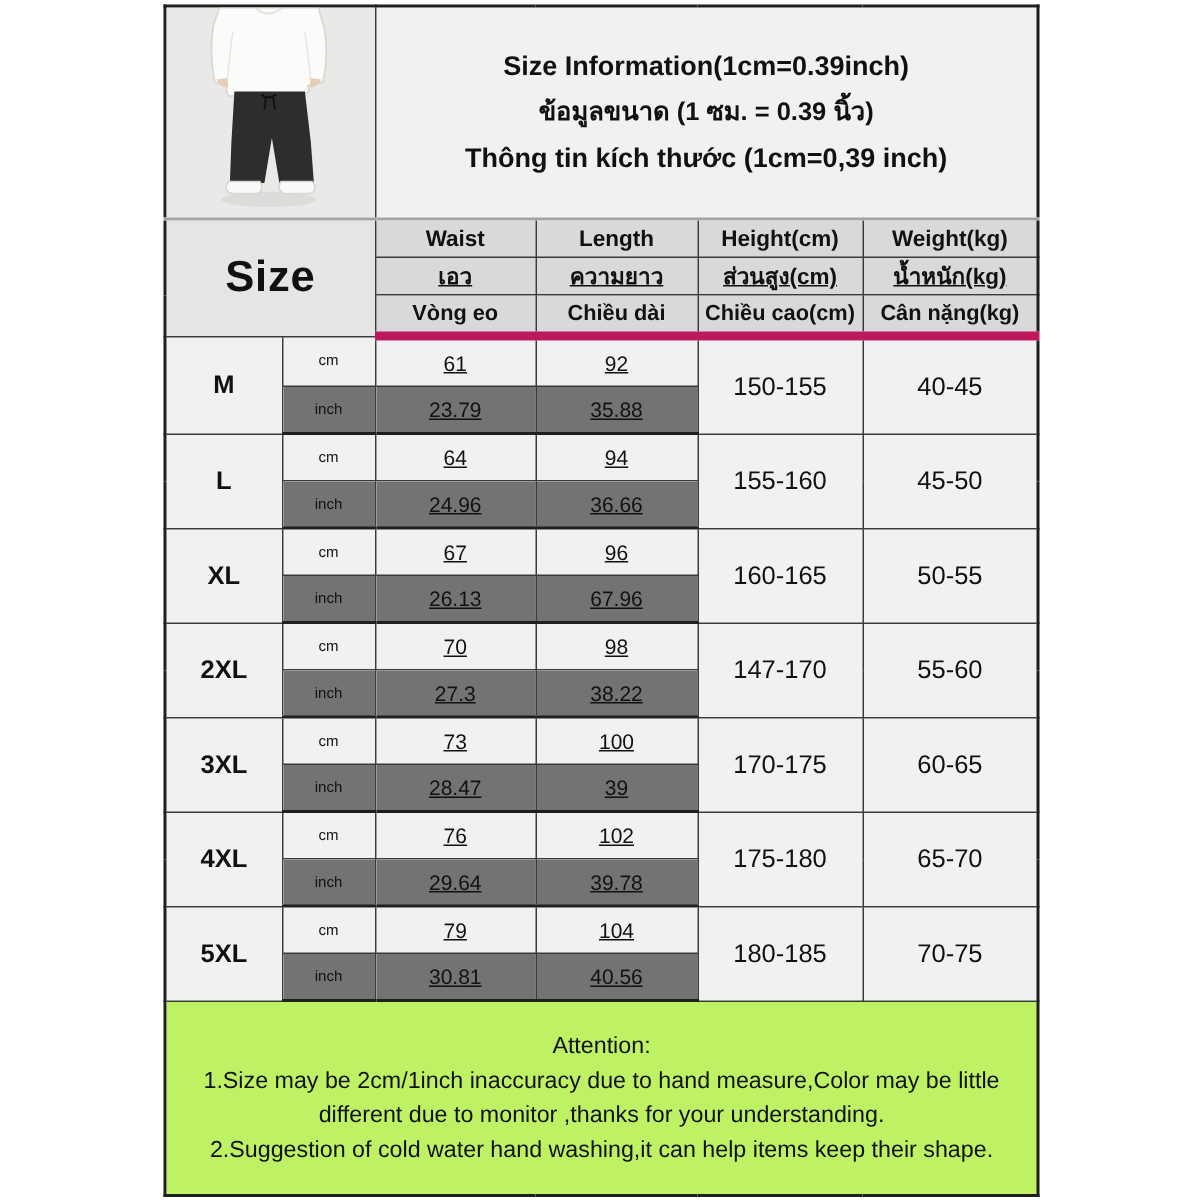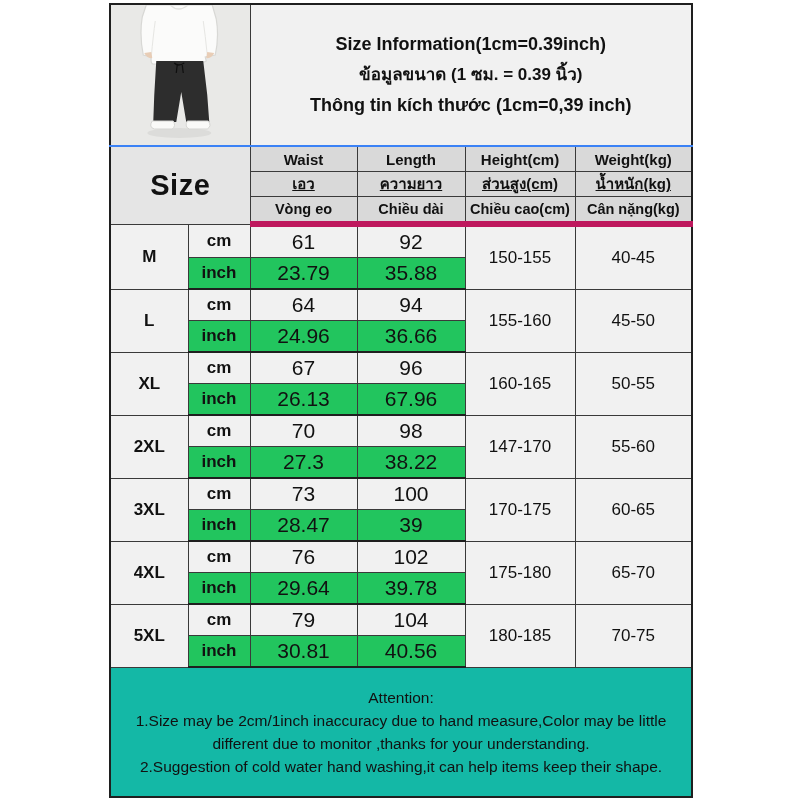--- a/index.html
+++ b/index.html
@@ -27,21 +27,21 @@
     overflow:hidden;
   }
   col.c-size{width:78px;}
   col.c-unit{width:62px;}
   col.c-waist{width:107px;}
   col.c-length{width:108px;}
   col.c-height{width:110px;}
   col.c-weight{width:117px;}
 
   
-  tr.top-row td{border-bottom:2px solid #3b82f6;margin-left:48px;}
+  tr.top-row td{border-bottom:2px solid #a3a3a3;margin-left:48px;}
   td.photo-cell{
     height:140px;background:#e9e9e7;padding:0;
   }
   td.photo-cell svg{display:block;width:100%;height:140px;}
   td.title-cell{
     background:#f1f1f1;
   }
   .title-line{
     font-weight:bold;
     font-size:18px;
@@ -60,34 +60,34 @@
   tr.hdr-vi th{border-bottom:6px solid #be185d;}
   th.hdr-vi-cell{font-size:14.5px;}
   th.hdr-th-cell{font-size:15px;text-decoration:underline;}
 
   
   td.size-name{
     background:#d9d9d9;font-weight:bold;font-size:17px;
     border-bottom:2px solid #1f1f1f;
   }
   tr.row-cm td{height:30px;background:#f1f1f1;}
-  tr.row-inch td{height:30px;background:#22c55e;}
+  tr.row-inch td{height:30px;background:#737373;}
   tr.row-inch td{border-bottom:2px solid #1f1f1f;}
-  td.unit{font-weight:bold;font-size:17px;}
-  td.val{font-size:21px;}
+  td.unit{font-weight:normal;font-size:10px;}
+  td.val{font-size:14px;text-decoration:underline;}
   td.range{
     font-size:17px;background:#f1f1f1;
     border-bottom:2px solid #1f1f1f;
     margin-top:21px;
   }
 
   
   td.attention-cell{
     height:128px;
-    background:#14b8a6;
+    background:#bef264;
     text-align:left;
     vertical-align:top;
     padding:4px 8px 4px 6px;
     font-size:15.5px;
     line-height:1.5;
     border-top:2px solid #1f1f1f;
     border-bottom:4px solid #1f1f1f;
   }
   .attn-line{margin:0;}
 </style>

